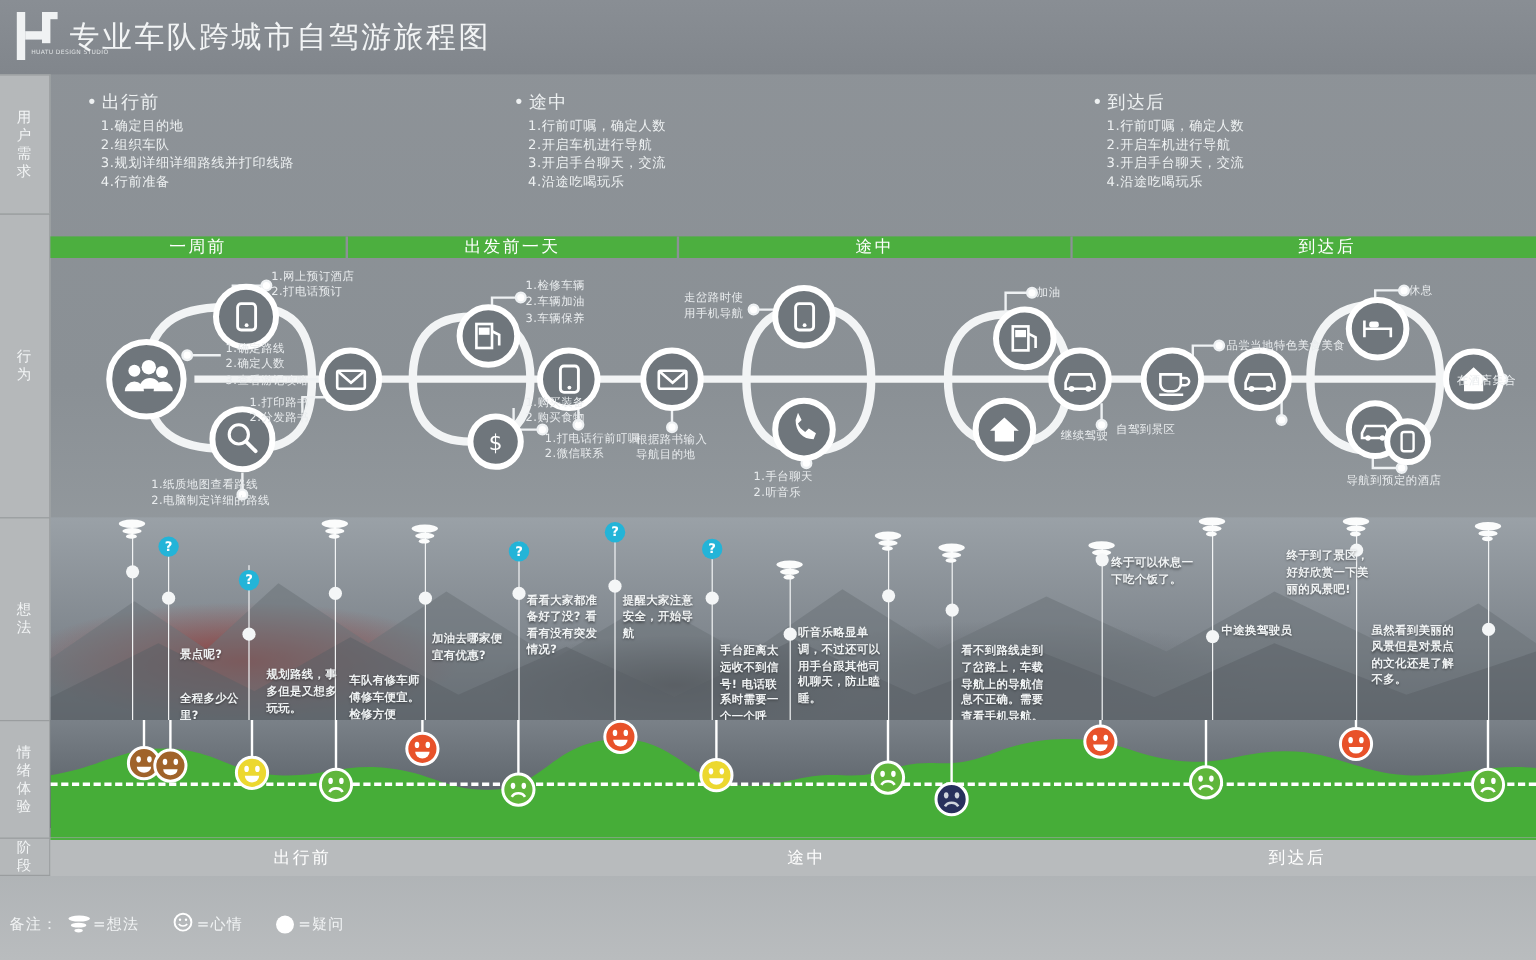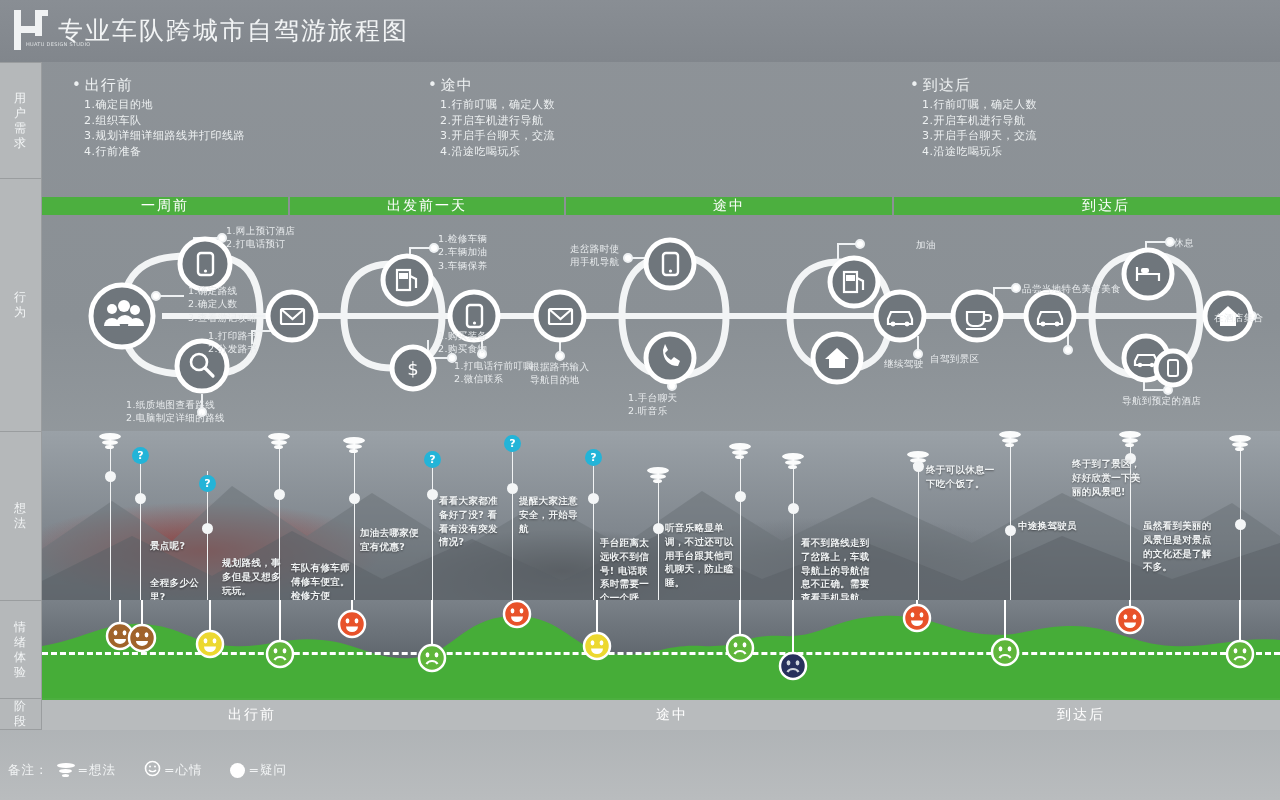--- a/index.html
+++ b/index.html
@@ -326,21 +326,21 @@
     <div class="bh-label" style="left:396px;top:113px;">1.购买装备
 2.购买食物</div>
     <div class="bh-label" style="left:412px;top:143px;">1.打电话行前叮嘱
 2.微信联系</div>
     <div class="bh-label" style="left:488px;top:144px;">根据路书输入
 导航目的地</div>
     <div class="bh-label" style="left:528px;top:26px;text-align:center;">走岔路时使
 用手机导航</div>
     <div class="bh-label" style="left:586px;top:175px;">1.手台聊天
 2.听音乐</div>
-    <div class="bh-label" style="left:858px;top:22px;padding-left:16px;">加油</div>
+    <div class="bh-label" style="left:822px;top:22px;">加油</div>
     <div class="bh-label" style="left:842px;top:141px;">继续驾驶</div>
     <div class="bh-label" style="left:980px;top:66px;">品尝当地特色美食美食</div>
     <div class="bh-label" style="left:888px;top:136px;">自驾到景区</div>
     <div class="bh-label" style="left:1132px;top:20px;">休息</div>
     <div class="bh-label" style="left:1172px;top:95px;">在酒店集合</div>
     <div class="bh-label" style="left:1080px;top:178px;">导航到预定的酒店</div>
   </div>
 
   <div class="thoughts">
     <div class="bg-photo"></div>

